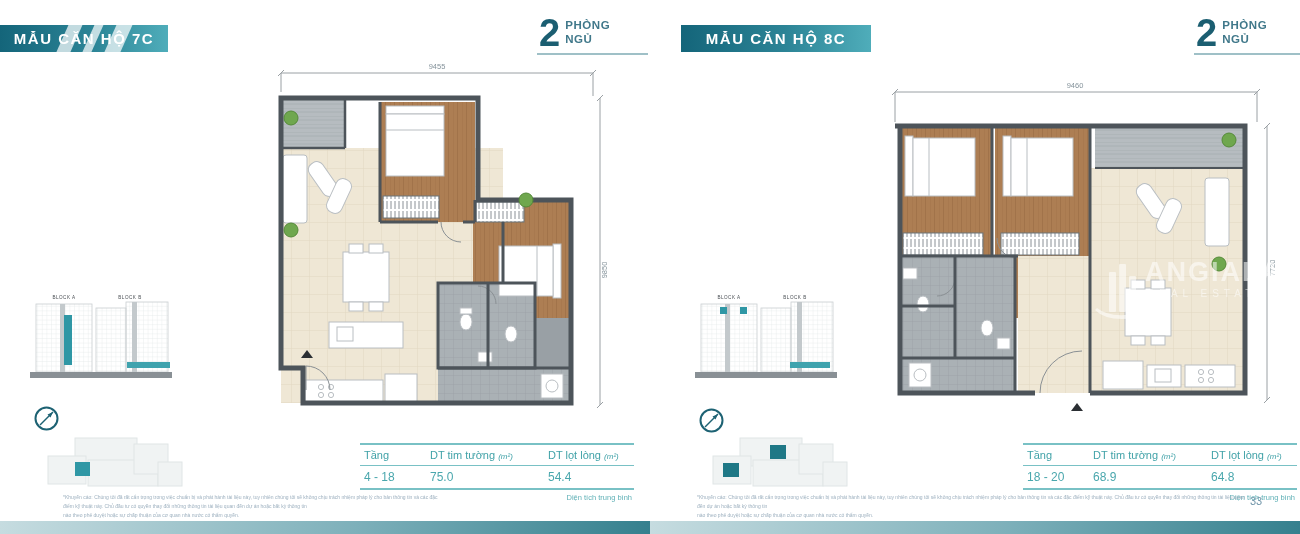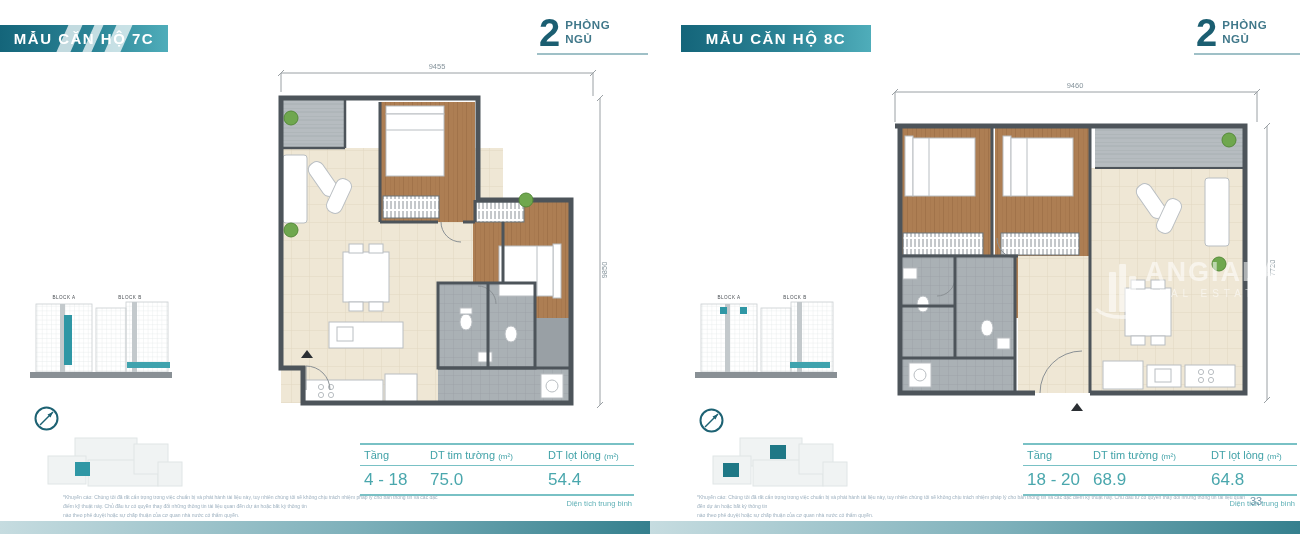--- a/index.html
+++ b/index.html
@@ -17,22 +17,22 @@
   .unit .num{font-size:38px;font-weight:bold;color:#1b5e71;line-height:.95;}
   .unit .words{font-size:11.5px;color:#40788a;font-weight:bold;letter-spacing:.6px;
                padding:4px 0 0 5px;line-height:1.18;}
   .unit-line{position:absolute;top:53px;height:2px;background:#9fc0c7;}
   
   .dtable{position:absolute;width:274px;color:#41a2a8;}
   .tline{height:0;border-top:1px solid #79c1c5;}
   .tline.thick{border-top-width:2px;}
   .dtable .r{display:grid;grid-template-columns:66px 118px 90px;padding:4px 4px;align-items:baseline;}
   .dtable .head span.lbl{font-size:11px;}
-  .dtable .head .u{font-size:8px;}
-  .dtable .vals{font-size:17px;color:#4aa7ad;}
+  .dtable .head .u{font-size:8px;font-style:italic;}
+  .dtable .vals{font-size:12px;color:#4aa7ad;}
   .tcaption{font-size:7.5px;color:#5fb0b6;text-align:right;padding:3px 2px 0 0;}
   
   .pagenum{position:absolute;font-size:11px;color:#7195a9;}
   .disc{position:absolute;font-size:5px;color:#9db0bf;line-height:1.8;}
   .bottombar{position:absolute;top:521px;width:650px;height:13px;
              background:linear-gradient(90deg,#c6dce0 0%,#7db0ba 55%,#35808e 100%);}
   
   .wm{position:absolute;left:1095px;top:258px;display:flex;z-index:5;color:rgba(255,255,255,.55);
       pointer-events:none;}
   .wm-txt{padding-left:6px;}

